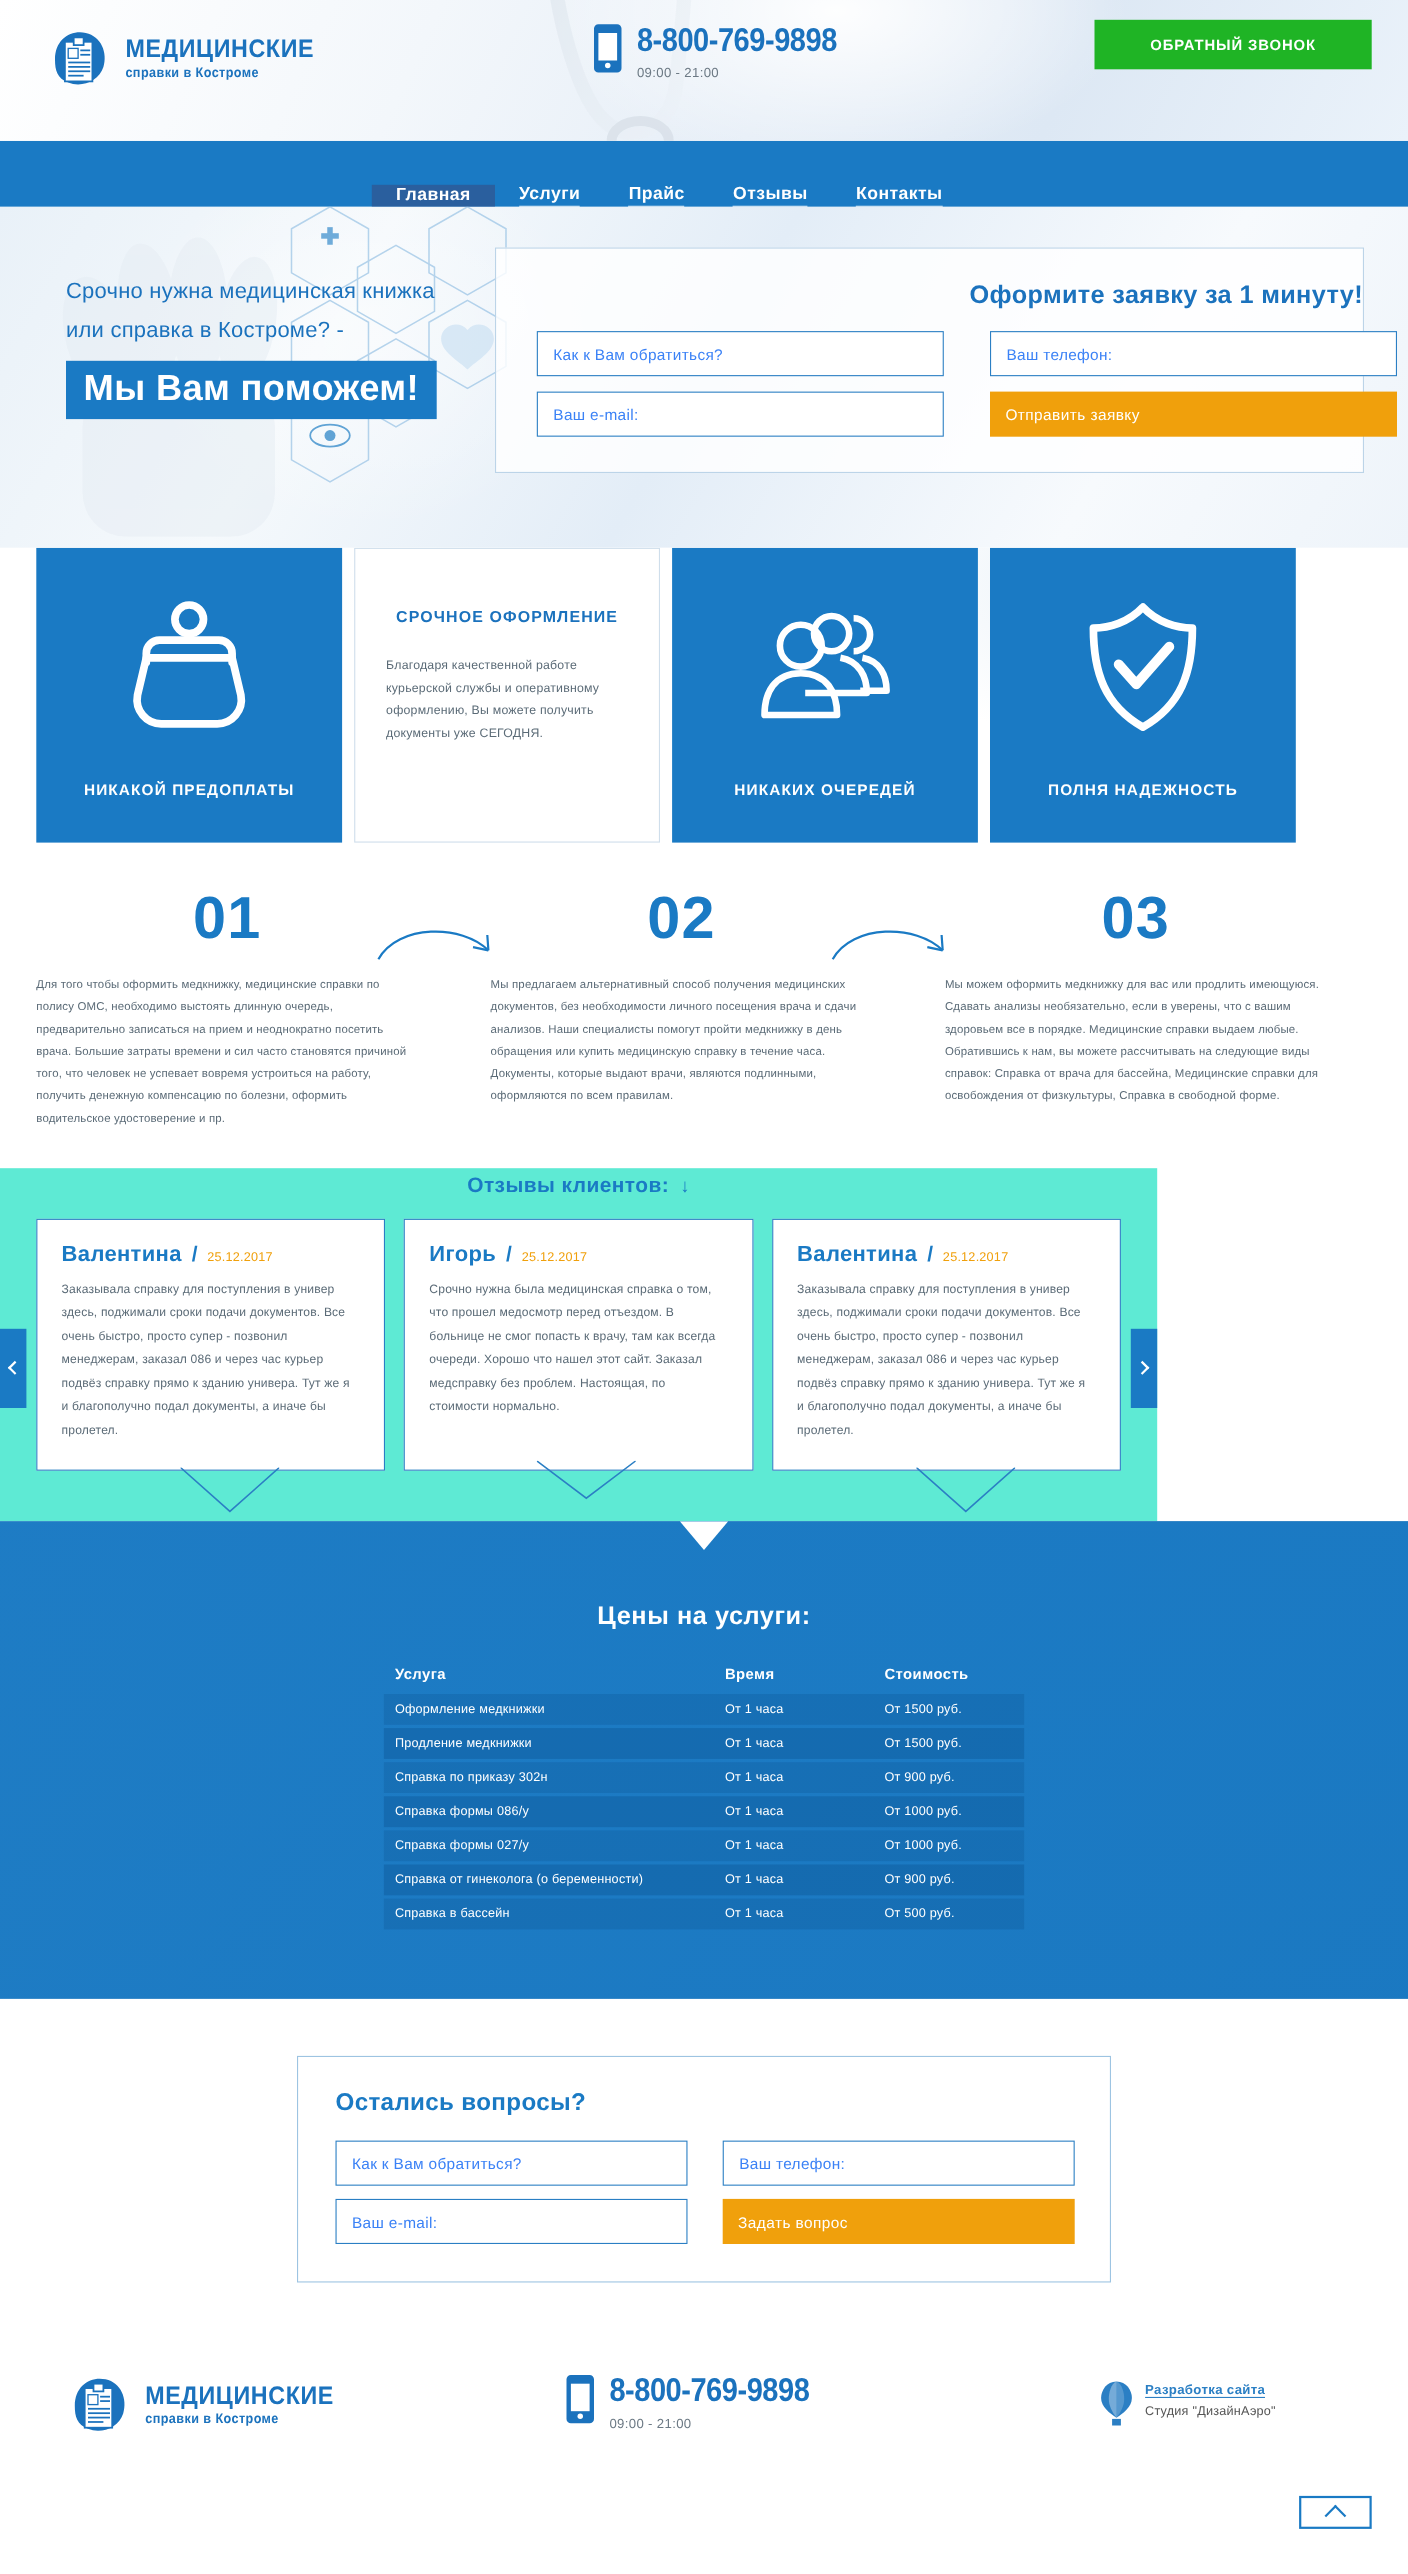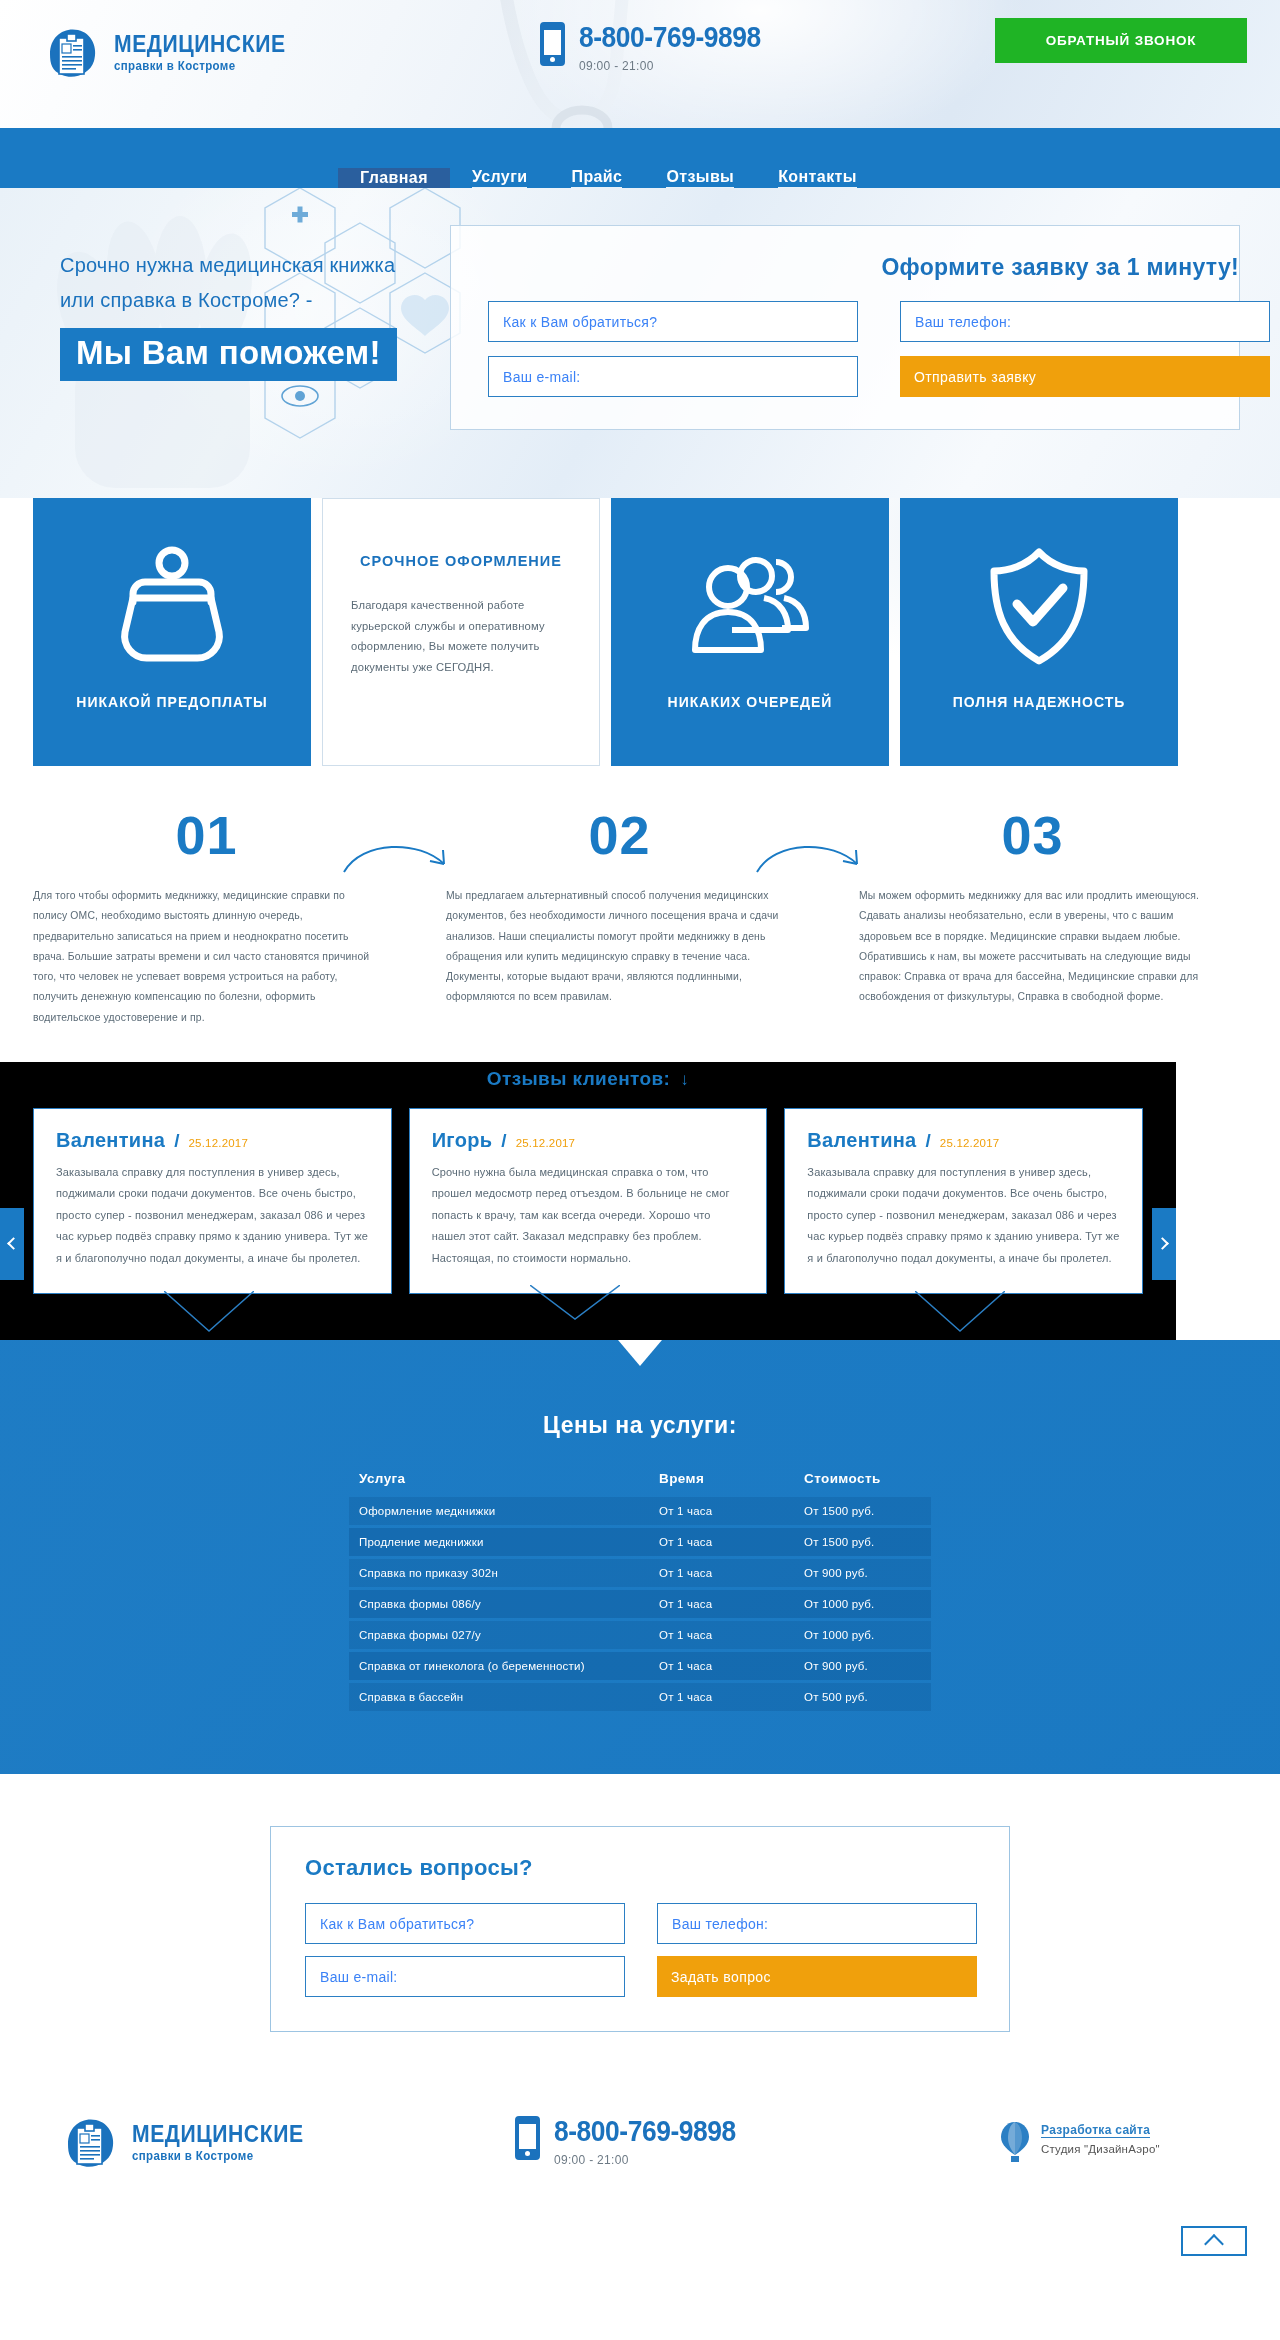--- a/index.html
+++ b/index.html
@@ -123,21 +123,21 @@
     background:
       radial-gradient(ellipse 200px 160px at 180px 40px, rgba(215,228,240,.55), rgba(255,255,255,0) 72%),
       radial-gradient(ellipse 260px 200px at 980px 30px, rgba(220,232,243,.55), rgba(255,255,255,0) 72%);
   }
   .fcards { position:relative; display:flex; gap:0; padding:0 33px; }
   .fcard { width:278px; height:268px; position:relative; }
   .fcard.blue { background:#1a7ac4; }
   .fcard.white { background:#fff; border:1px solid #cfdeeb; }
   .fcard .ico { position:absolute; left:0; right:0; top:48px; display:flex; justify-content:center; }
   .fcard .cap {
-    position:absolute; left:0; right:0; bottom:56px; text-align:center; color:#fff;
+    position:absolute; left:0; right:0; bottom:40px; text-align:center; color:#fff;
     font-family:"Liberation Sans Narrow","Liberation Sans",sans-serif;
     font-weight:bold; font-size:14px; letter-spacing:1px; text-transform:uppercase;
   }
   .fcard.white .ttl {
     margin:54px 0 0 0; text-align:center; color:#1b72bd;
     font-family:"Liberation Sans Narrow","Liberation Sans",sans-serif;
     font-weight:bold; font-size:14.5px; letter-spacing:1px; text-transform:uppercase;
   }
   .fcard.white .txt {
     margin:26px 28px 0 28px; color:#5b6b77; font-size:11.2px; line-height:1.85;
@@ -152,21 +152,21 @@
   .step-num {
     text-align:center;
     font-family:"Liberation Sans Narrow","Liberation Sans",sans-serif;
     font-weight:bold; font-size:54px; color:#1a7ac4; letter-spacing:1px; line-height:1;
   }
   .step-txt { margin:24px 33px 0 33px; font-size:10.4px; line-height:1.95; color:#5b6b77; letter-spacing:.15px; }
   .arrow1 { position:absolute; left:340px; top:30px; }
   .arrow2 { position:absolute; left:753px; top:30px; }
 
   
-  .reviews { position:relative; width:1176px; padding:6px 0 46px 0; background:#000000; }
+  .reviews { position:relative; width:1052px; padding:6px 0 46px 0; background:#5eead4; }
   .reviews-title {
     text-align:center; color:#1a7ac4;
     font-family:"Liberation Sans Narrow","Liberation Sans",sans-serif;
     font-weight:bold; font-size:19px; letter-spacing:.4px; margin-bottom:18px;
   }
   .reviews-title .arr { font-weight:normal; font-size:17px; margin-left:10px; }
   .rev-row { display:flex; gap:17px; padding:0 33px; position:relative; }
   .rev-card { width:400px; border:1px solid #2b7fc4; background:#fff; position:relative; padding:20px 22px 24px 22px; }
   .rev-head { display:flex; align-items:baseline; gap:9px; margin-bottom:10px; }
   .rev-name {

